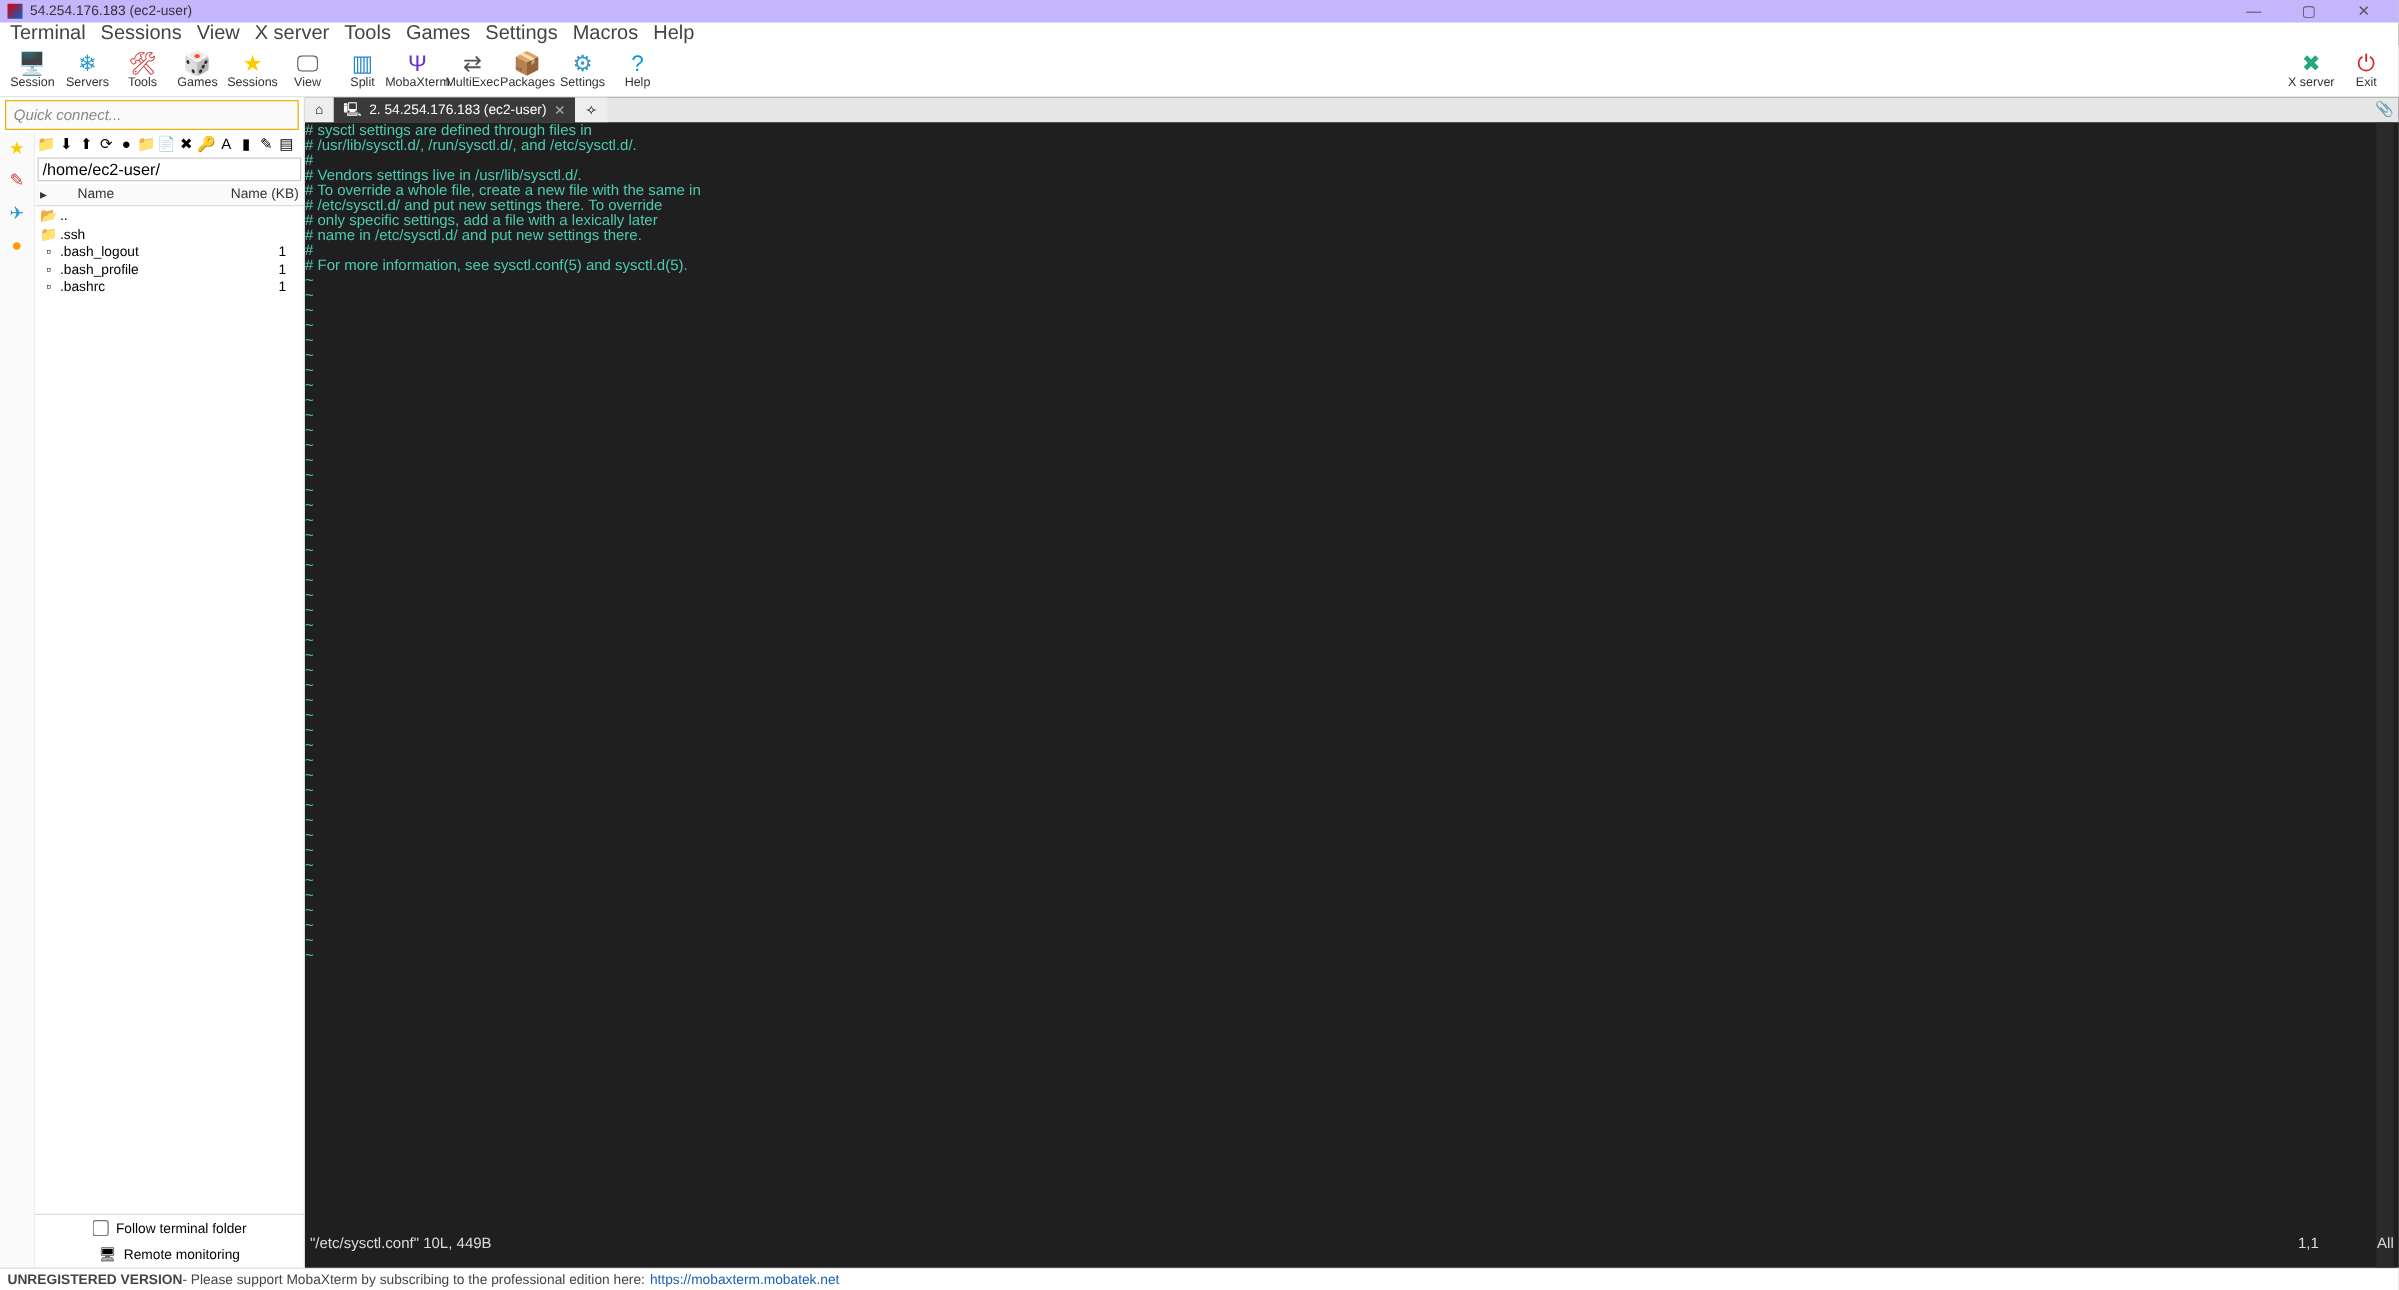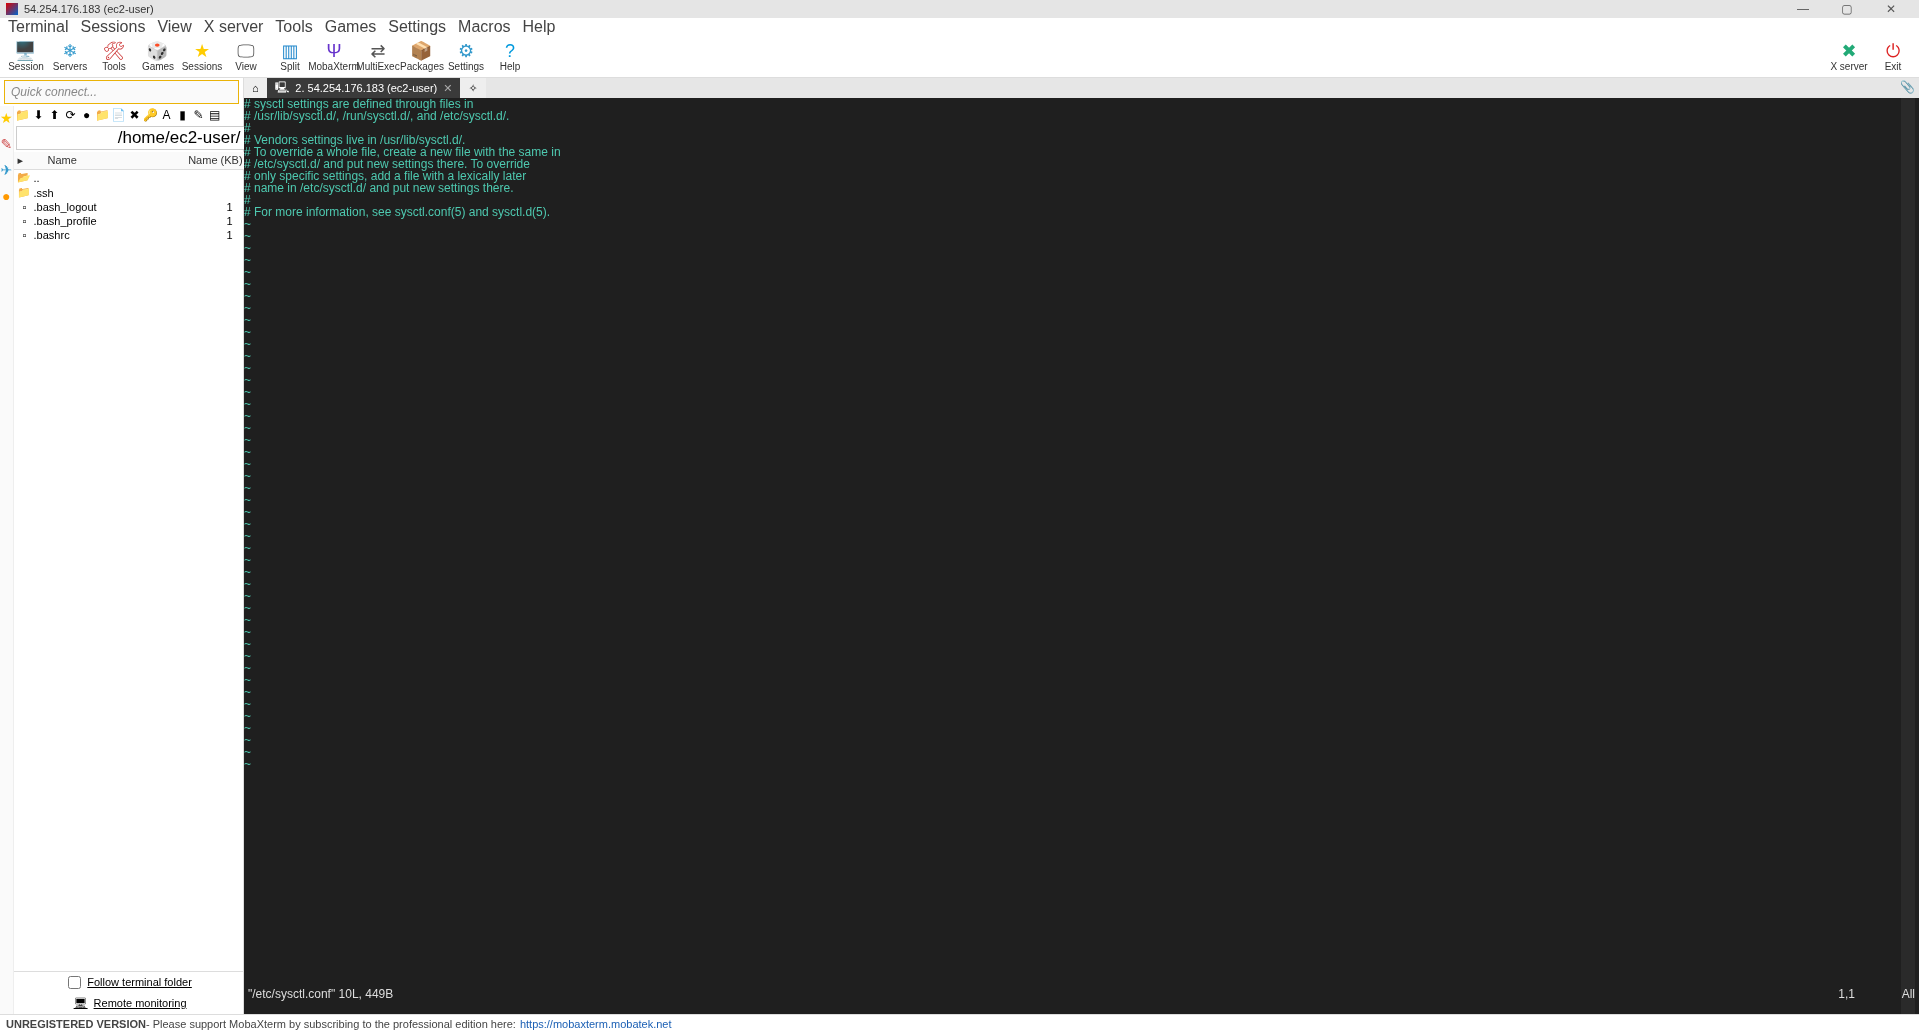--- a/index.html
+++ b/index.html
@@ -1,46 +1,46 @@
 <!DOCTYPE html>
 <html><head>
 <meta charset="utf-8">
 <style>
 * { margin: 0; padding: 0; box-sizing: border-box; font-family: "Segoe UI", Tahoma, sans-serif; }
 body { width: 1919px; height: 1032px; background: #fff; display: flex; flex-direction: column; overflow: hidden; }
-.titlebar { height: 18px; background: #e5e5e5; display: flex; align-items: center; padding: 0 6px; font-size: 11px; color: #333; }
+.titlebar { height: 18px; background: #c4b5fd; display: flex; align-items: center; padding: 0 6px; font-size: 11px; color: #333; }
 .titlebar .app-icon { width: 12px; height: 12px; background: linear-gradient(135deg,#d00,#06c); margin-right: 6px; }
 .titlebar .spacer { flex: 1; }
 .winbtn { width: 44px; height: 18px; display: flex; align-items: center; justify-content: center; color: #555; font-size: 12px; }
 .menubar { height: 18px; display: flex; align-items: center; gap: 12px; padding: 0 8px; font-size: 16px; color: #444; }
 .menubar span { cursor: default; }
 .toolbar { height: 42px; display: flex; align-items: center; padding: 2px 4px; border-bottom: 1px solid #ddd; background: #fff; }
 .tool { width: 44px; display: flex; flex-direction: column; align-items: center; font-size: 10px; color: #333; cursor: pointer; }
 .tool .ico { font-size: 18px; height: 20px; display: flex; align-items: center; justify-content: center; }
 .tool-spacer { flex: 1; }
 .content { flex: 1; display: flex; min-height: 0; }
 .sidebar { width: 244px; display: flex; flex-direction: column; border-right: 1px solid #ddd; background: #fff; }
 .quickconnect { border: 1px solid #eab308; margin: 2px 4px; padding: 4px 6px; font-size: 12px; color: #888; font-style: italic; background: #fafafa; }
 .side-body { flex: 1; display: flex; min-height: 0; }
 .vtab { width: 28px; background: #fafafa; border-right: 1px solid #eee; display: flex; flex-direction: column; align-items: center; padding-top: 4px; gap: 10px; font-size: 14px; }
 .panel { flex: 1; display: flex; flex-direction: column; }
 .mini-toolbar { height: 18px; display: flex; align-items: center; gap: 2px; padding: 0 2px; font-size: 12px; }
 .mini-toolbar span { width: 14px; text-align: center; cursor: pointer; }
 .path-input { margin: 2px; display: flex; }
-.path-input input { flex: 1; border: 1px solid #ccc; font-size: 17px; padding: 1px 3px; text-align: right; }
+.path-input input { flex: 1; border: 1px solid #ccc; font-size: 13px; padding: 1px 3px; }
 .filehead { display: flex; font-size: 11px; color: #333; border-bottom: 1px solid #ddd; padding: 2px 4px; background: #fafafa; }
 .filehead .col-name { flex: 1; padding-left: 18px; }
 .filehead .col-size { width: 60px; text-align: right; }
 .filelist { flex: 1; overflow: auto; font-size: 11px; }
 .frow { display: flex; align-items: center; padding: 1px 4px; }
 .frow .ficon { width: 14px; text-align: center; margin-right: 2px; }
 .frow .fname { flex: 1; }
 .frow .fsize { width: 60px; text-align: right; padding-right: 10px; }
 .sidebar-bot { border-top: 1px solid #ddd; font-size: 11px; }
-.sidebar-bot .row { display: flex; align-items: flex-start; justify-content: center; gap: 6px; padding: 4px; text-decoration: underline; }
+.sidebar-bot .row { display: flex; align-items: flex-end; justify-content: center; gap: 6px; padding: 4px; }
 .main { flex: 1; display: flex; flex-direction: column; background: #1f1f1f; min-width: 0; position: relative; }
 .tabs { height: 20px; display: flex; align-items: stretch; background: #e6e6e6; font-size: 11px; }
 .tab { display: flex; align-items: center; padding: 0 8px; gap: 6px; cursor: pointer; }
 .tab.home { background: #eee; }
 .tab.active { background: #3a3a3a; color: #fff; }
 .tab .close { color: #aaa; }
 .tab.new { background: #eee; }
 .terminal { flex: 1; background: #1f1f1f; color: #4ec9b0; font-family: "DejaVu Sans Mono","Consolas",monospace; font-size: 12px; line-height: 12px; padding: 0 4px 0 0; white-space: pre; overflow: hidden; position: relative; display: flex; }
 .termtext { flex: 1; }
 .termline { height: 12px; }

